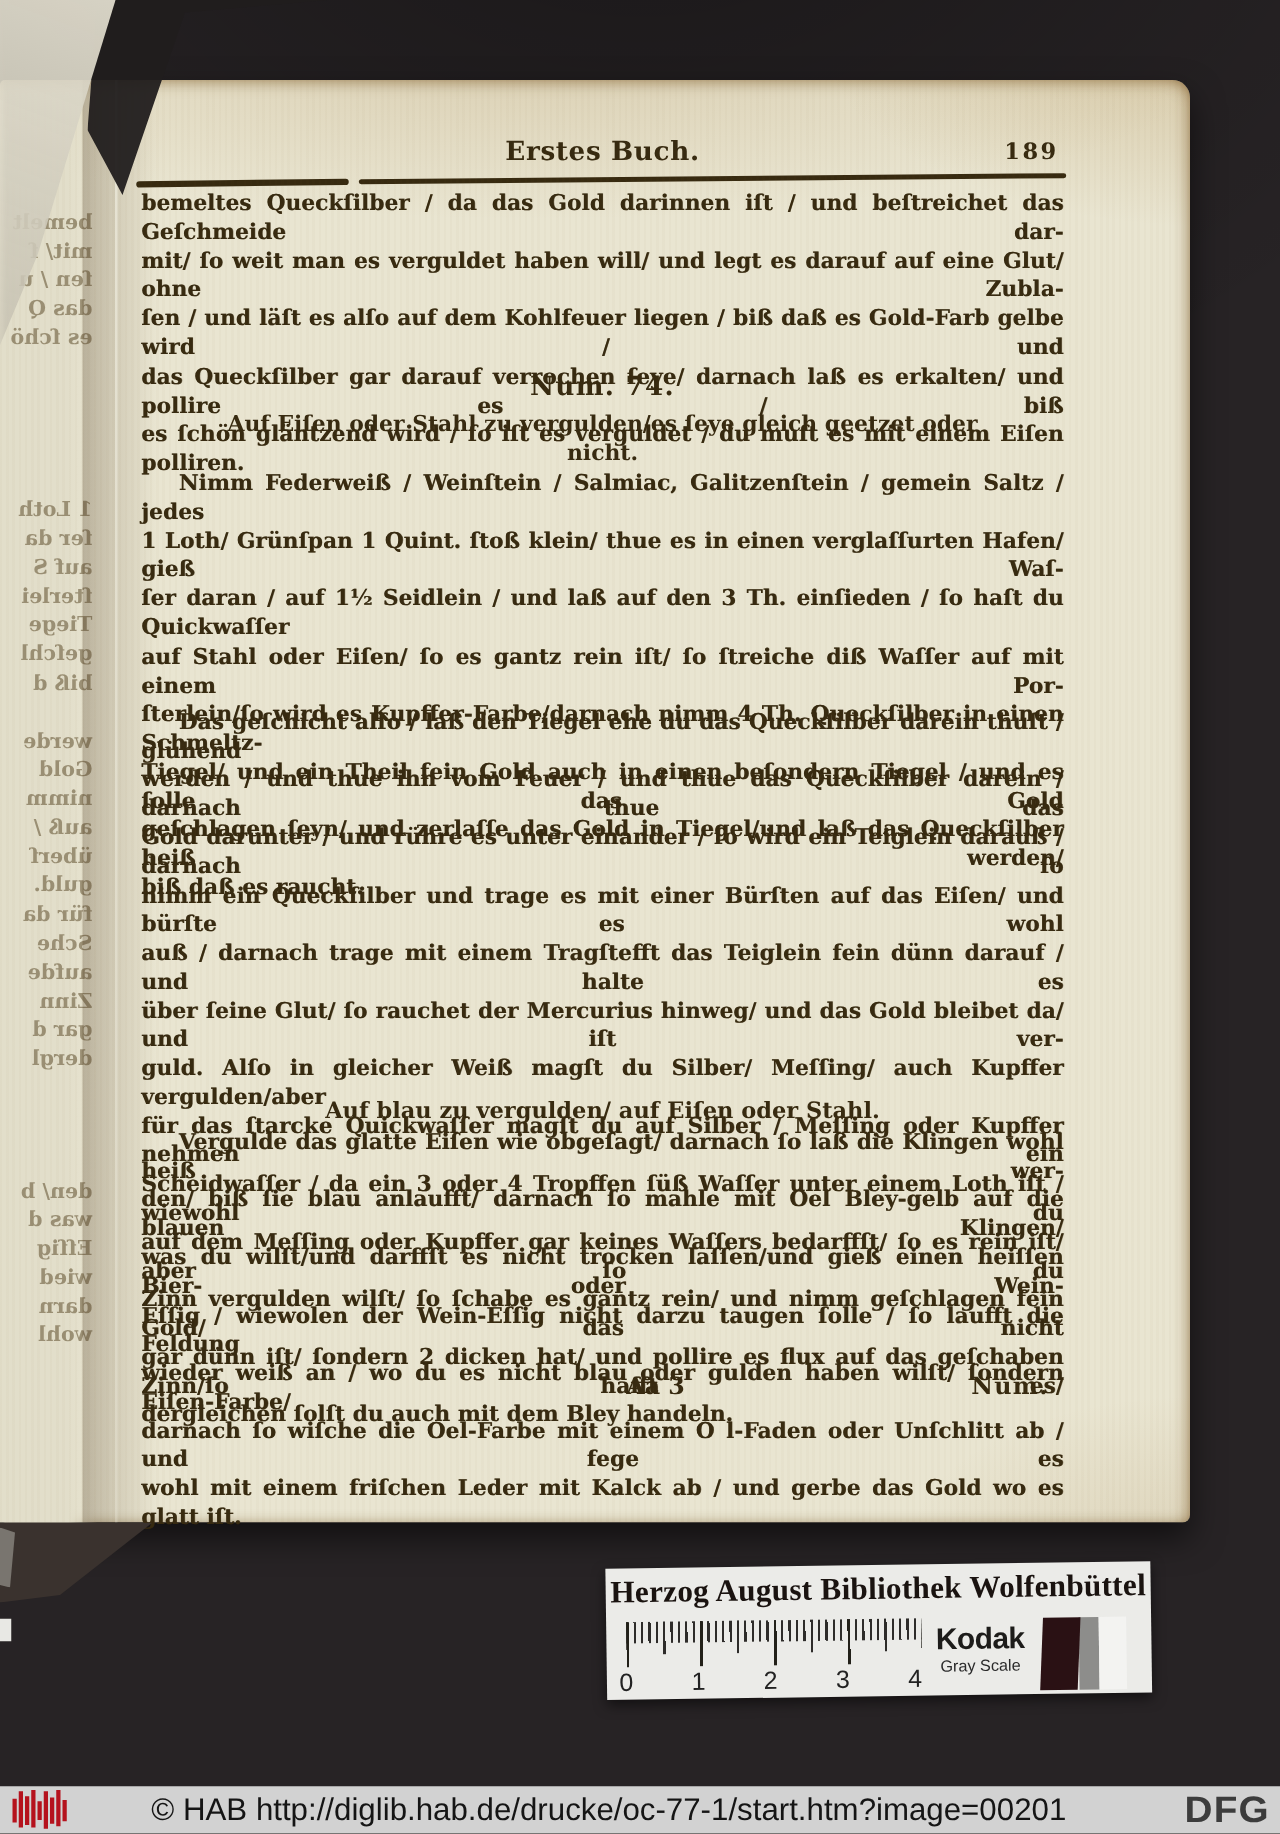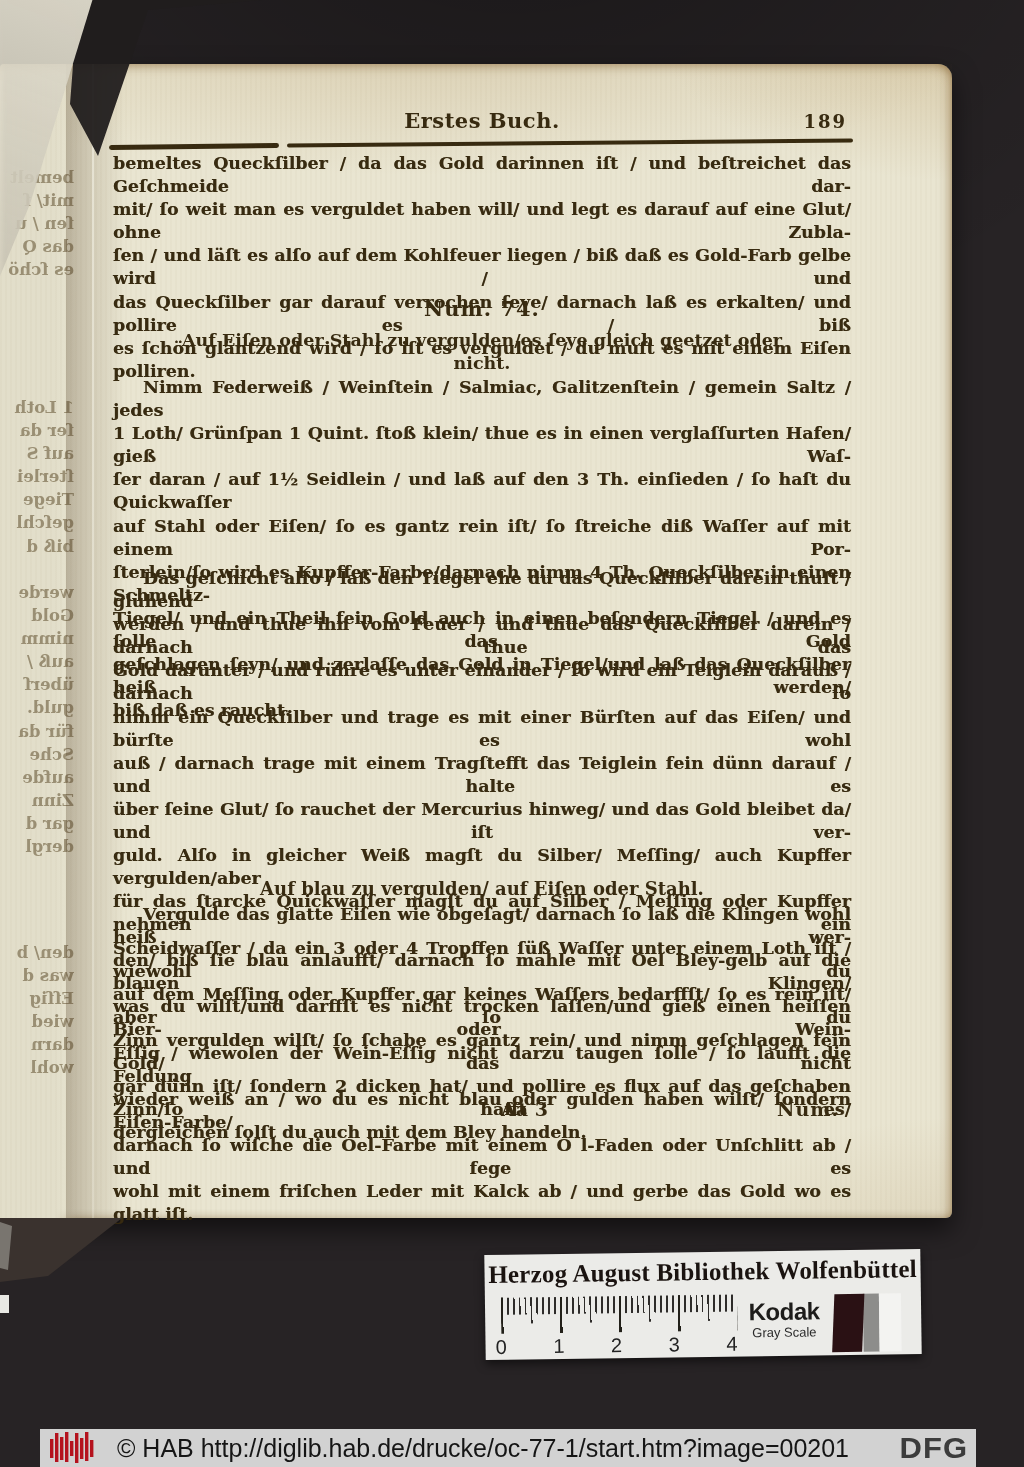--- a/index.html
+++ b/index.html
@@ -96,21 +96,21 @@
   .kodak-block{position:absolute;left:256px;top:48px;width:86px;text-align:center;}
   .kodak-word{font-family:"Liberation Sans",sans-serif;font-weight:bold;font-size:24px;
     color:#1d1c1a;letter-spacing:-.5px;line-height:26px;}
   .kodak-sub{font-family:"Liberation Sans",sans-serif;font-size:13px;color:#2a2a2a;line-height:15px;}
   .patches{position:absolute;left:348px;top:44px;width:68px;height:58px;display:flex;}
   .patch{height:100%;}
   .patch-dark{width:30px;background:var(--patch-dark);transform:skewX(-3deg);}
   .patch-mid{width:16px;background:var(--patch-mid);}
   .patch-light{width:22px;background:var(--patch-light);}
   
-  .footer-bar{position:absolute;left:0;bottom:0;width:936px;height:38px;background:var(--footer-bar);margin-left:40px;}
+  .footer-bar{position:absolute;left:0;bottom:0;width:1024px;height:38px;background:var(--footer-bar);}
   .hab-logo{position:absolute;left:6px;top:3px;width:54px;height:32px;}
   .copyright{position:absolute;left:60px;right:110px;top:0;height:38px;line-height:38px;
     text-align:center;font-family:"Liberation Sans",sans-serif;font-size:25px;color:#151515;
     white-space:nowrap;}
   .dfg{position:absolute;right:8px;top:1px;font-family:"Liberation Sans",sans-serif;
     font-weight:800;font-size:31px;color:var(--dfg-gray);letter-spacing:1px;
     transform:scaleY(.95);}
 </style>
 </head>
 <body>

